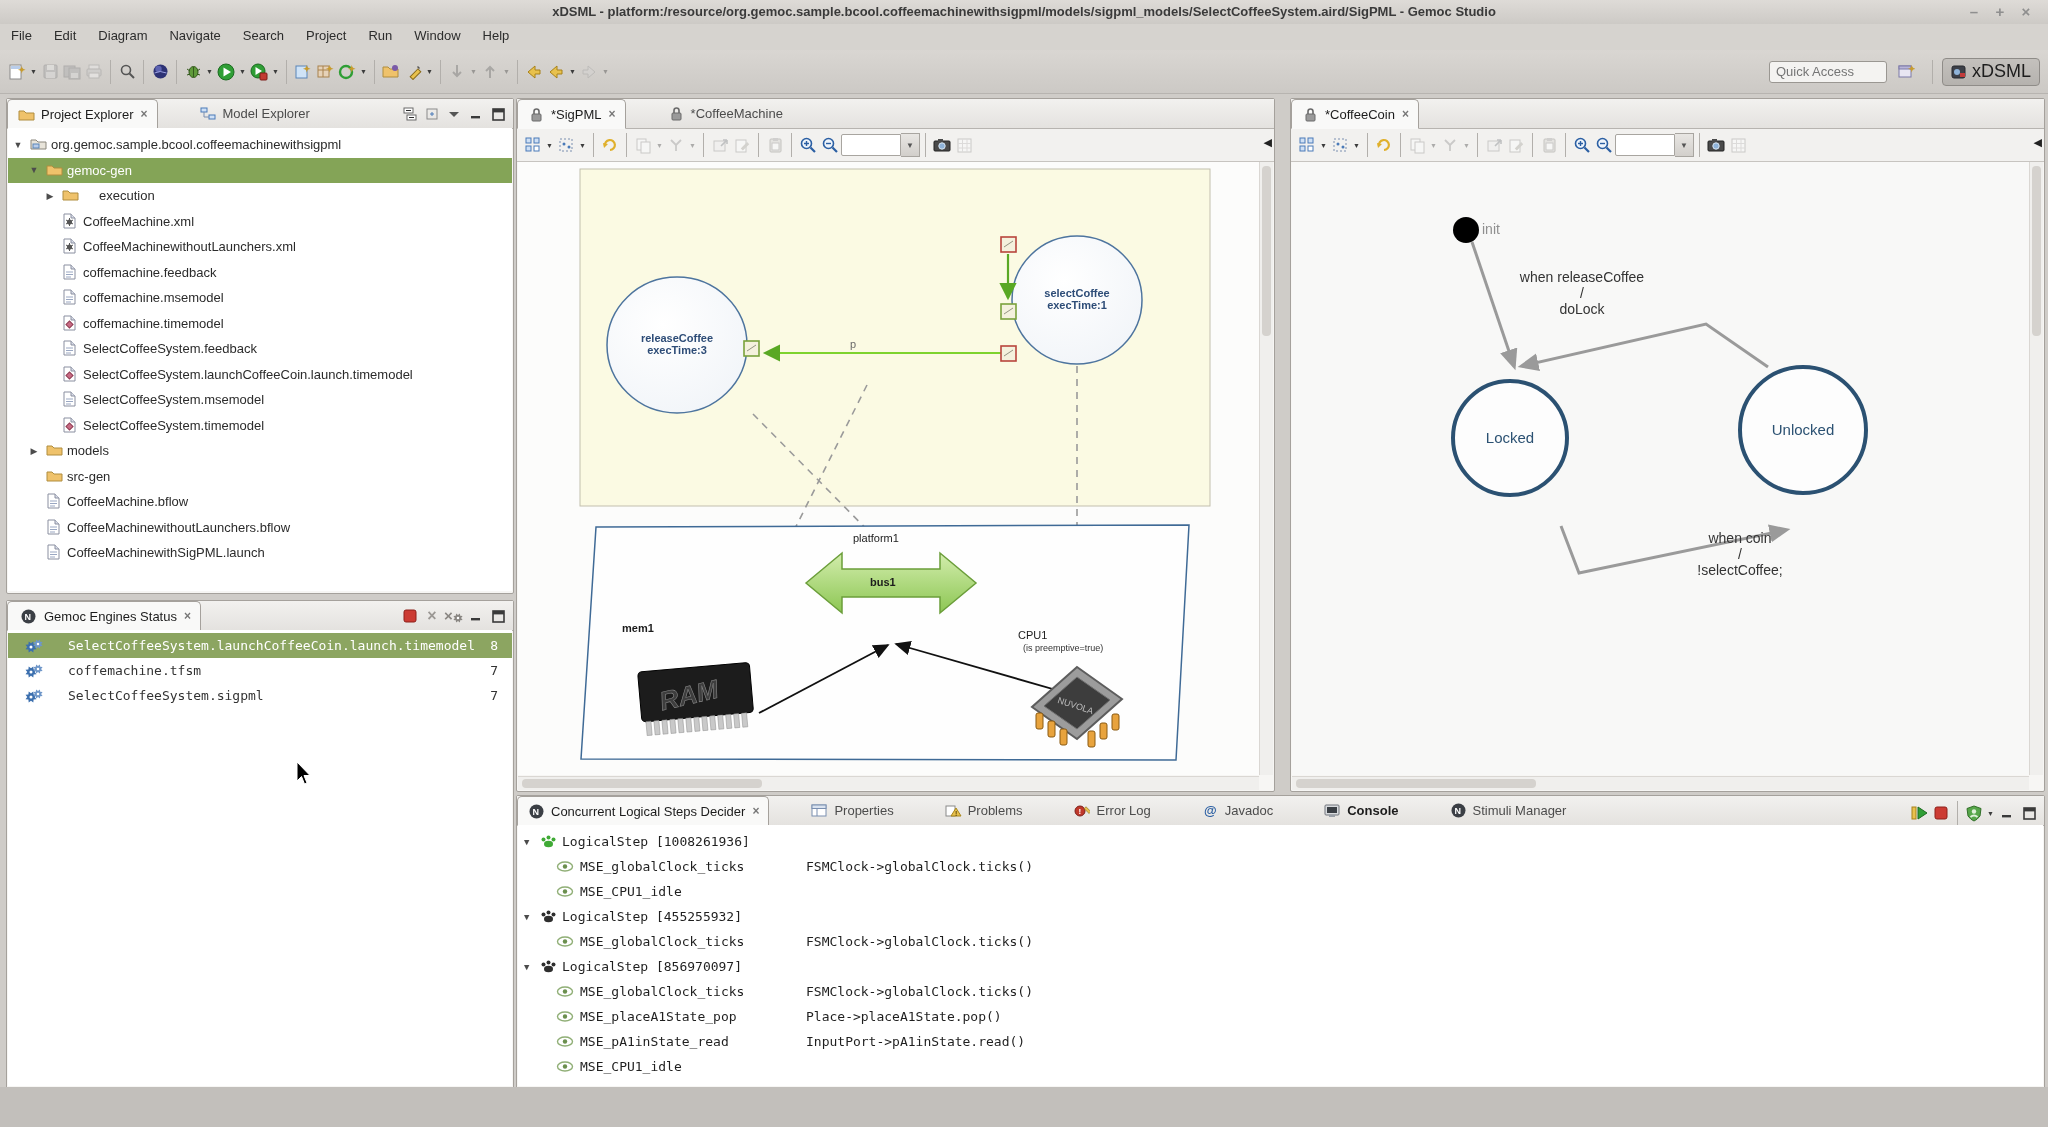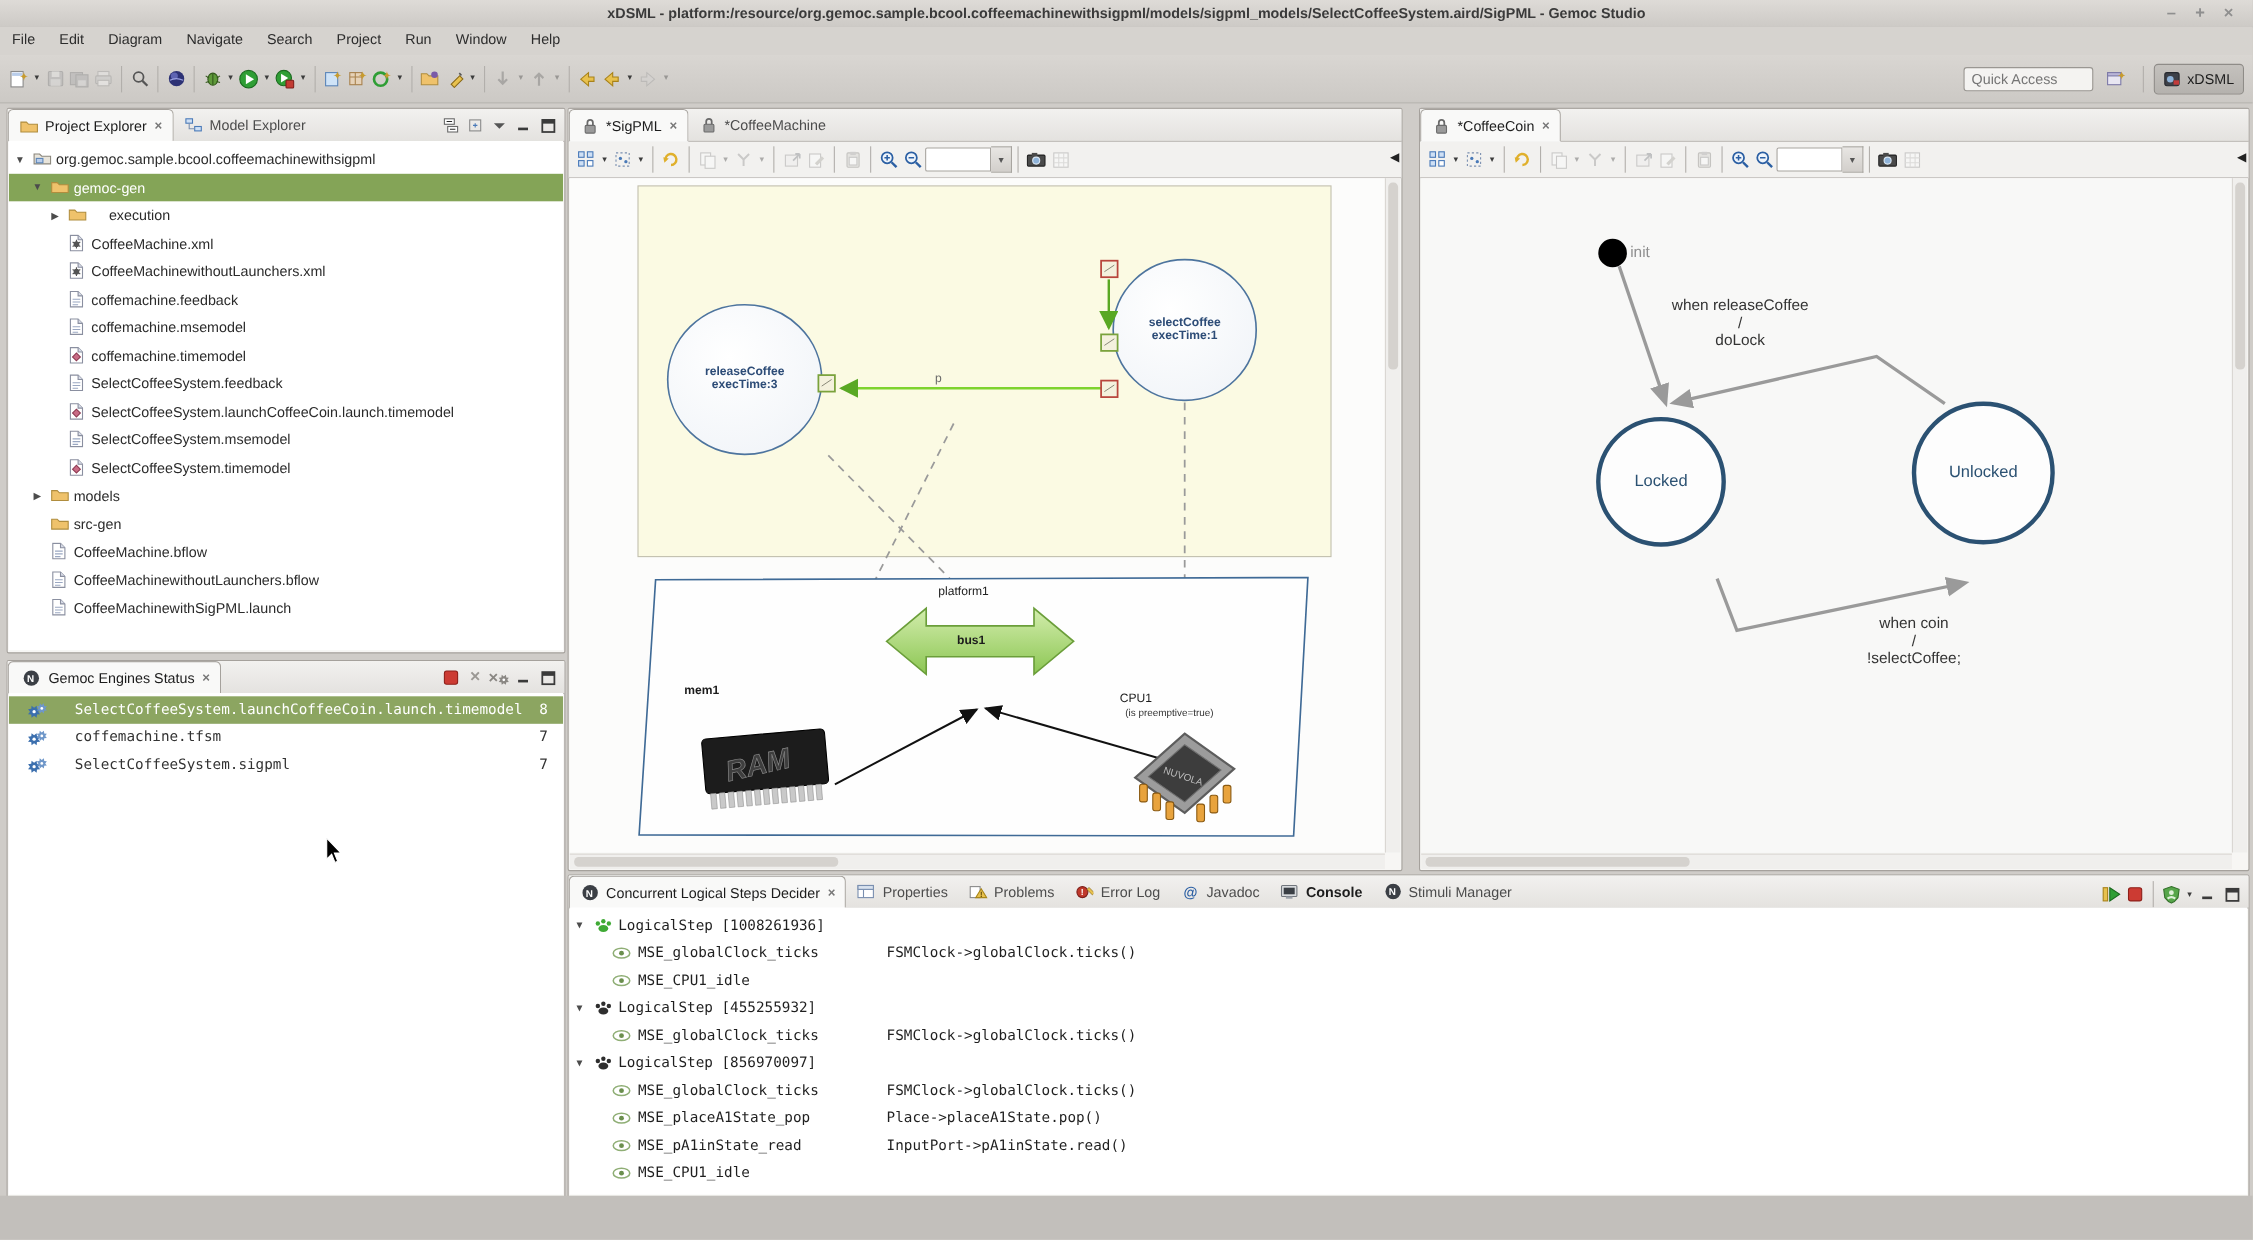--- a/index.html
+++ b/index.html
@@ -16,25 +16,25 @@
   #toolbar{left:0;top:50px;width:2048px;height:44px;background:linear-gradient(#d9d6d2,#ccc9c5);
            border-bottom:1px solid #b7b4b0;display:flex;align-items:center;padding-left:6px;box-sizing:border-box;}
   .i{width:20px;height:20px;display:inline-flex;align-items:center;justify-content:center;position:relative;margin:0 1px;}
   .i svg{display:block;}
   .caret{width:11px;height:20px;display:inline-flex;align-items:center;justify-content:center;font-size:8px;color:#3c3c3c;}
   .sep{width:1px;height:24px;background:#b2afab;margin:0 5px;display:inline-block;}
   .dis{opacity:.38;filter:grayscale(.9);}
   #qa-input{width:104px;height:20px;border:1px solid #9a9792;border-radius:3px;background:#f4f3f1;
             font-size:13px;color:#8a8a8a;padding:0 6px;font-family:"Liberation Sans",sans-serif;}
   #persp-btn{height:26px;background:linear-gradient(#c4c1bd,#b5b2ae);border:1px solid #8f8c88;border-radius:4px;
-             display:flex;align-items:center;padding:0 8px;font-size:13px;color:#1d1d1d;gap:5px;}
+             display:flex;align-items:center;padding:0 8px;font-size:18px;color:#1d1d1d;gap:5px;}
   
   .panel{background:#f7f6f4;border:1px solid #a5a19c;border-radius:2px;}
   .tabbar{height:29px;display:flex;align-items:flex-start;background:linear-gradient(#f2f1ef,#e4e2df);
-          border-bottom:1px solid #b7b4b0;position:relative;}
+          border-bottom:1px solid #b7b4b0;position:relative;gap:32px;}
   .tab{display:flex;align-items:center;gap:5px;padding:0 9px;height:28px;font-size:13px;color:#4c4c4c;}
   .tab.active{background:#f9f9f8;border:1px solid #a5a19c;border-bottom:1px solid #f9f9f8;
               border-radius:5px 5px 0 0;color:#1c1c1c;margin-bottom:-1px;}
   .tab .x{color:#777;font-size:12px;font-weight:bold;margin-left:2px;}
   .tab.bold{font-weight:bold;color:#1c1c1c;}
   .hdr-icons{position:absolute;right:4px;top:5px;display:flex;align-items:center;}
   .body{background:#ffffff;position:absolute;overflow:hidden;}
   
   .trow{position:absolute;height:25px;display:flex;align-items:center;font-size:13px;color:#2b2b2b;white-space:nowrap;width:100%;}
   .trow .expander{position:absolute;font-size:9px;color:#4c4c4c;width:12px;text-align:center;}
@@ -882,21 +882,21 @@
         <circle cx="511" cy="268" r="63" fill="#fdfdfd" stroke="#2b5172" stroke-width="4"></circle>
       </svg>
       <div class="dlabel" style="left:190px;top:59px;font-size:14px;color:#8f8f8f;">init</div>
       <div class="dlabel state-name" style="left:168px;top:267px;width:100px;">Locked</div>
       <div class="dlabel state-name" style="left:461px;top:259px;width:100px;">Unlocked</div>
       <div class="dlabel tr-label" style="left:200px;top:107px;width:180px;">
         <div>when releaseCoffee</div>
         <div>/</div>
         <div>doLock</div>
       </div>
-      <div class="dlabel tr-label" style="left:358px;top:396px;width:180px;">
+      <div class="dlabel tr-label" style="left:358px;top:368px;width:180px;">
         <div>when coin</div>
         <div>/</div>
         <div>!selectCoffee;</div>
       </div>
     </div>
     <div class="vscroll" style="right:1px;top:63px;height:613px;">
         <div class="thumb" style="top:4px;height:170px;"></div>
       </div>
     <div class="hscroll" style="left:1px;bottom:1px;width:737px;">
         <div class="thumb" style="left:4px;width:240px;"></div>

